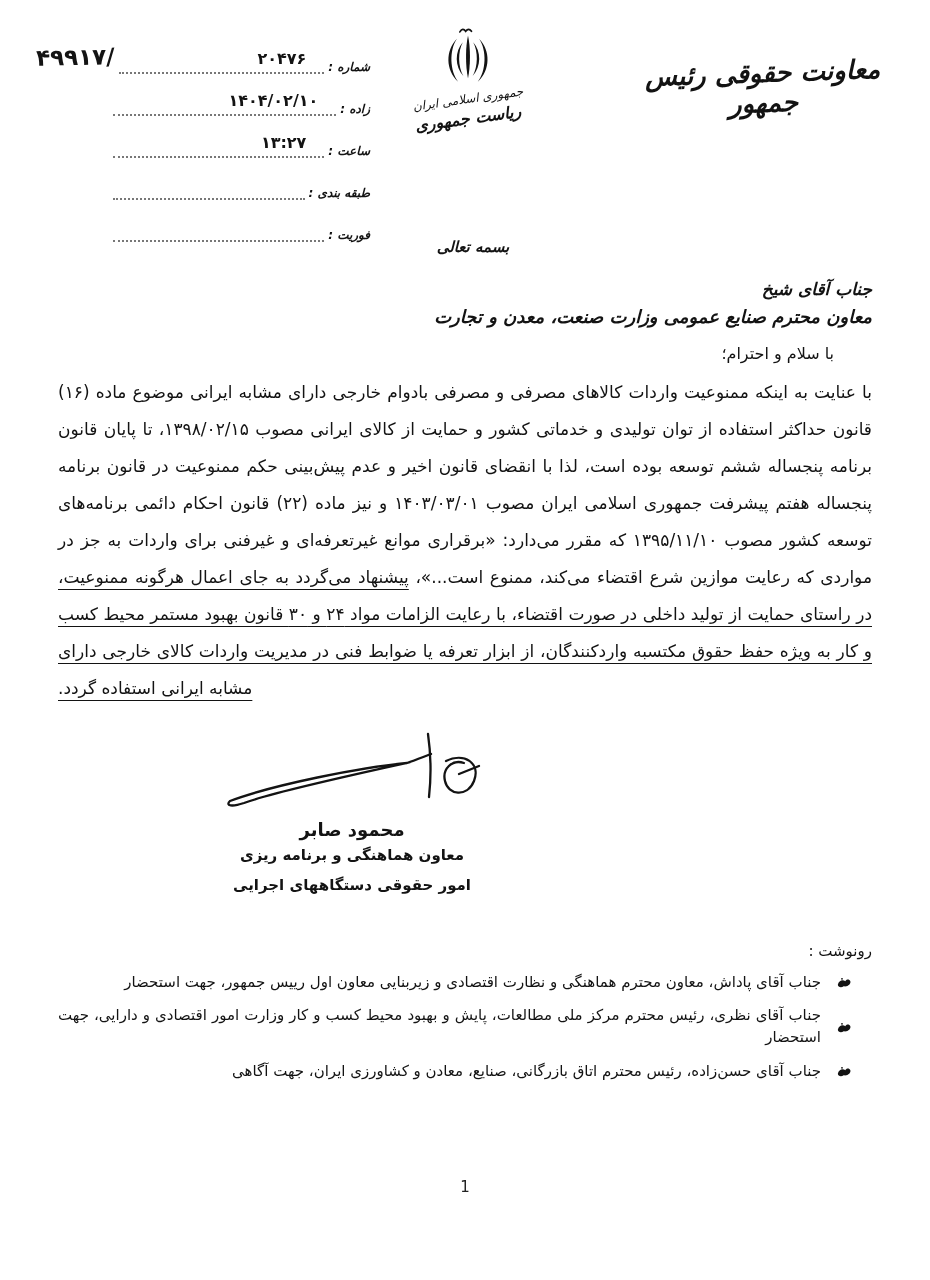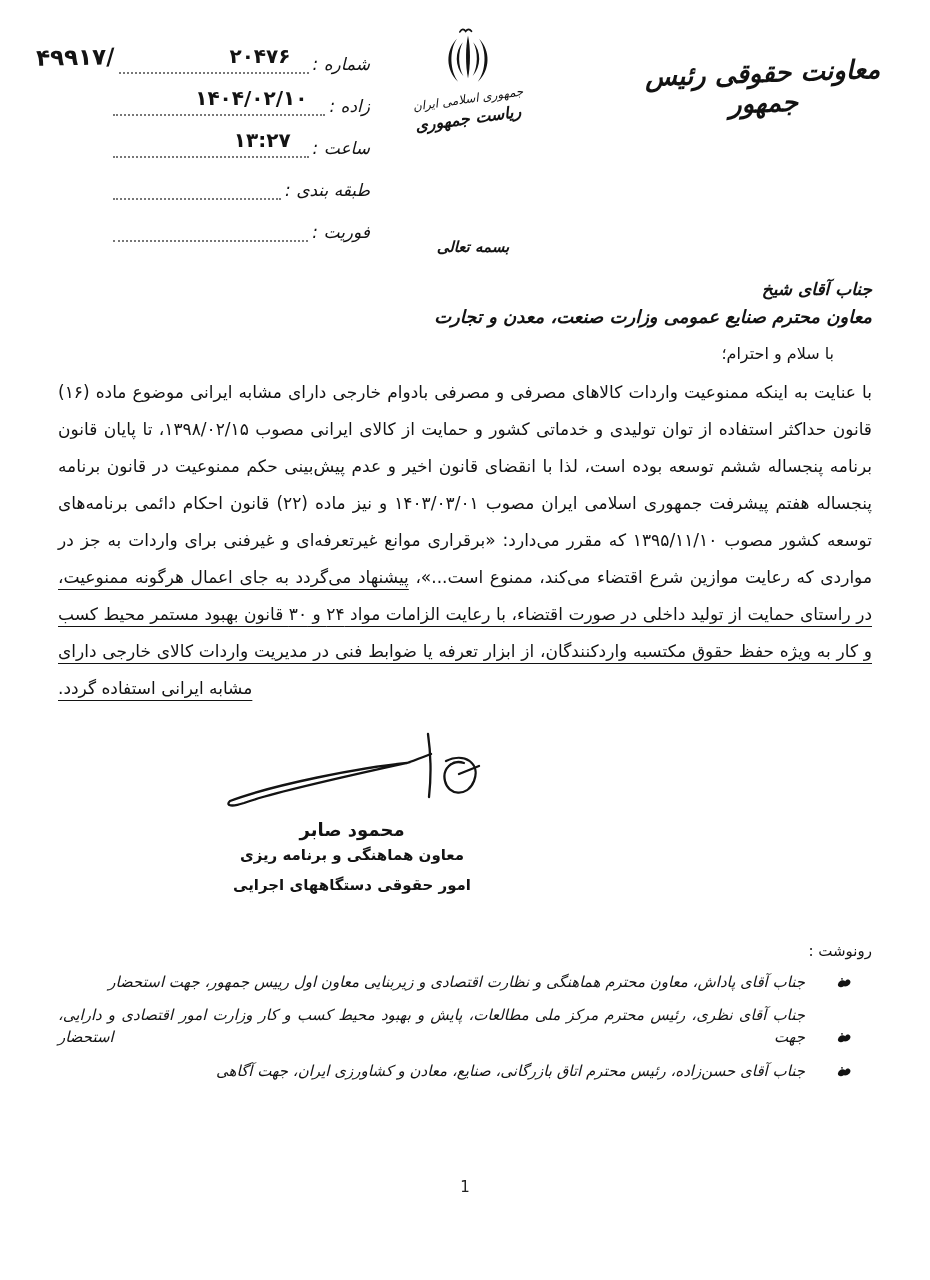--- a/index.html
+++ b/index.html
@@ -22,31 +22,31 @@
   .emblem-line1{font-size:12px;font-style:italic;transform:rotate(-8deg);direction:rtl;margin-top:2px;}
   .emblem-line2{font-size:16px;font-weight:700;font-style:italic;transform:rotate(-8deg);direction:rtl;margin-top:3px;}
 
   .fields{position:absolute;top:40px;left:35px;width:335px;}
   .field-row{
     display:flex;direction:rtl;align-items:flex-end;
     height:34px;margin-bottom:8px;margin-right:0;padding-right:0;
     margin-left:0;
   }
   .field-row .field-label{
-    font-size:17px;font-weight:400;font-style:italic;white-space:nowrap;
+    font-size:12px;font-weight:700;font-style:italic;white-space:nowrap;
     padding-left:4px;
   }
   .field-row .dots{
     flex:1;position:relative;border-bottom:2px dotted #777;height:20px;
     margin-left:78px;
   }
   .field-row:nth-of-type(1) .dots{margin-left:84px;}
   .field-value{
     position:absolute;right:18px;bottom:4px;direction:ltr;
-    font-size:20px;font-weight:700;white-space:nowrap;letter-spacing:1px;
+    font-size:16px;font-weight:700;white-space:nowrap;letter-spacing:1px;
   }
   .handwritten-no{
     position:absolute;top:44px;left:36px;
     font-size:23px;font-weight:800;direction:ltr;letter-spacing:2px;
     transform:rotate(-1deg);
   }
 
   .basmala{
     position:absolute;top:238px;left:8px;width:100%;text-align:center;
     font-size:15px;font-weight:700;font-style:italic;direction:rtl;
@@ -69,21 +69,21 @@
   .signature-block{margin:22px 130px 0 0;width:320px;text-align:center;direction:rtl;
     margin-left:auto;margin-right:360px;}
   .signature-block svg{display:block;margin:0 auto -4px auto;}
   .sig-name{font-size:18px;font-weight:700;margin-top:2px;}
   .sig-title{font-size:15px;font-weight:700;line-height:30px;}
 
   
   .cc{margin-top:42px;}
   .cc-label{font-size:15px;text-align:right;margin-bottom:10px;}
   .cc-list{padding:0 20px 0 0;}
-  .cc-item{display:flex;direction:rtl;gap:32px;align-items:flex-end;margin-bottom:11px;font-style:italic;}
+  .cc-item{display:flex;direction:rtl;gap:16px;align-items:center;margin-bottom:11px;}
   .cc-bullet{flex:0 0 auto;margin-top:4px;}
   .cc-text{flex:1;font-size:15px;line-height:22px;text-align:justify;text-align-last:right;}
   .cc-item:nth-of-type(2) .cc-text{text-align-last:justify;}
 
   .page-number{
     position:absolute;top:1178px;left:0;width:100%;text-align:center;
     font-size:15px;color:#222;
   }
 </style>
 </head>

